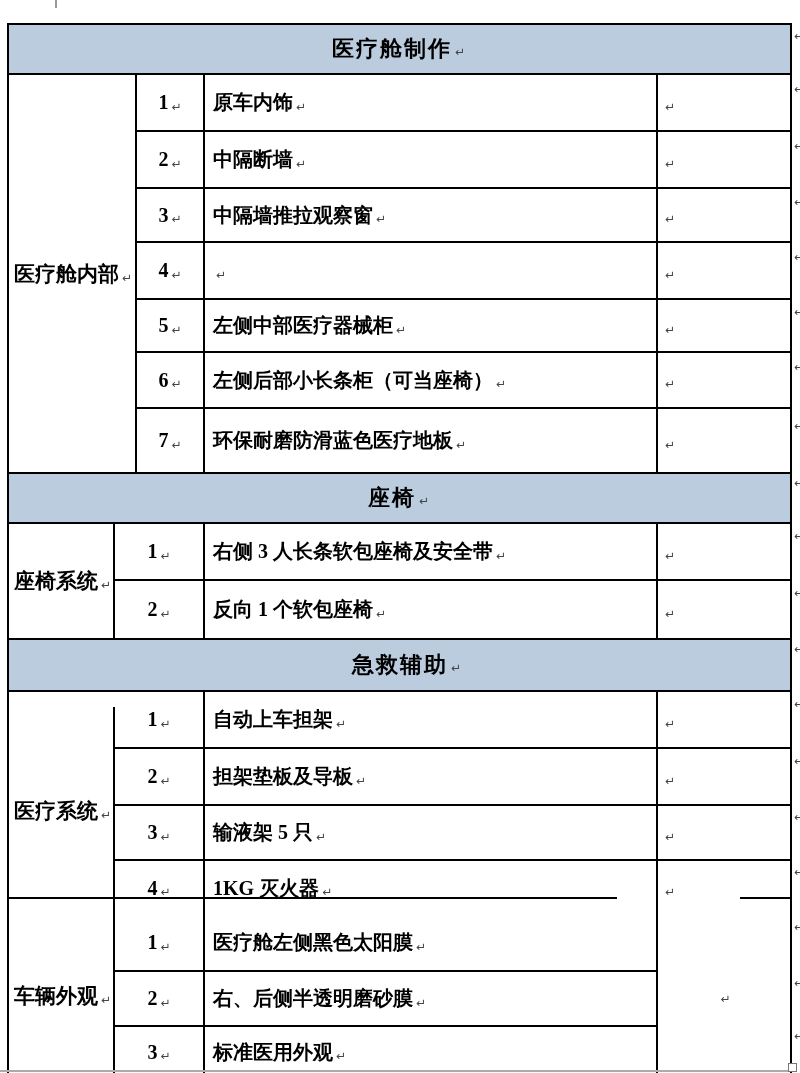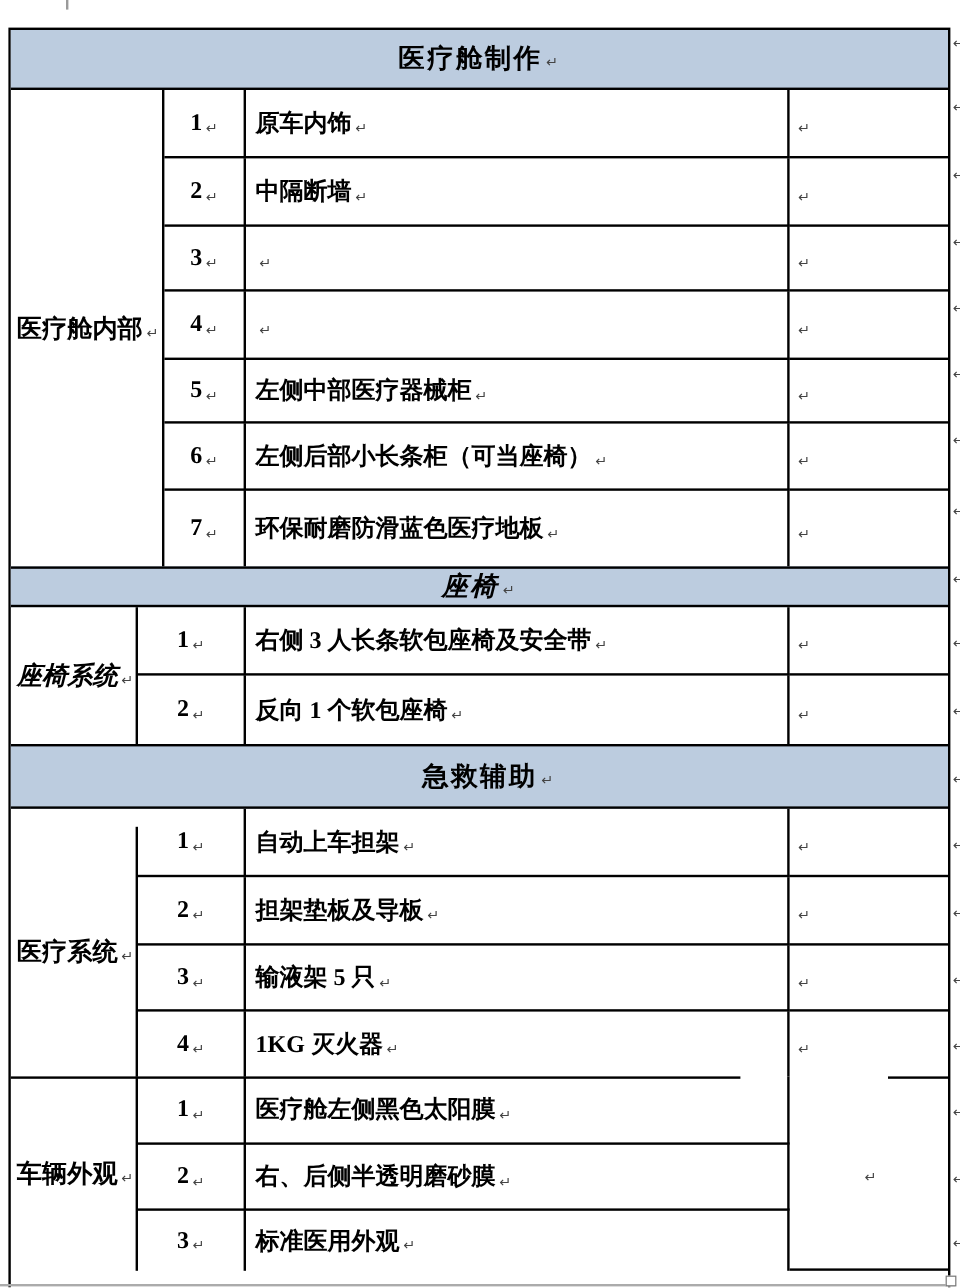--- a/index.html
+++ b/index.html
@@ -3,29 +3,29 @@
 <meta charset="utf-8">
 <style>
   html,body { margin:0; padding:0; background:#fff; }
   #screen { position:relative; width:800px; height:1073px; background:#ffffff; overflow:hidden;
             font-family:"Liberation Serif","DejaVu Serif",serif; font-weight:700; color:#000; }
   #tbl { position:absolute; left:7px; top:23px; width:785px; height:1054px;
          border:2px solid #000; box-sizing:border-box; background:#fff; }
   .band { background:#BCCCDF; display:flex; align-items:center; justify-content:center;
           font-size:22px; box-sizing:border-box; border-bottom:2px solid #000; letter-spacing:2px; }
   .band.bt { border-top:2px solid #000; }
-  .b1 { height:50px; } .b2 { height:34px;font-style:italic; } .b3 { height:54px;padding-left:16px; }
+  .b1 { height:50px; } .b2 { height:52px; } .b3 { height:54px;padding-left:16px; }
   .body { display:grid; box-sizing:border-box; }
   .s1 { grid-template-columns:128px 68px 453px 1fr; grid-template-rows:57px 57px 54px 57px 53px 56px 63px; }
   .s2 { grid-template-columns:106px 90px 453px 1fr; grid-template-rows:57px 57px; }
   .s3 { grid-template-columns:106px 90px 453px 1fr; grid-template-rows:57px 57px 55px 54px; }
   .s4 { grid-template-columns:106px 90px 453px 1fr; grid-template-rows:57px 55px 50px; }
   .cell { box-sizing:border-box; display:flex; align-items:center; font-size:20px; overflow:hidden; }
   .group { grid-column:1; border-right:2px solid #000; padding-left:5px; font-size:21px; }
-  .s1 .group { grid-row:1/8; } .s2 .group { grid-row:1/3;font-style:italic; }
+  .s1 .group { grid-row:1/8; } .s2 .group { grid-row:1/3; }
   .s3 .group { grid-row:1/5;margin-top:15px; } .s4 .group { grid-row:1/4; }
   .num  { justify-content:center; border-right:2px solid #000; border-bottom:2px solid #000; }
   .desc { border-right:2px solid #000; border-bottom:2px solid #000; padding-left:8px; }
   .empty{ border-bottom:2px solid #000; padding-left:4px; }
   .nb   { border-bottom:none; }
   .merged { grid-column:4; grid-row:1/4; justify-content:center; padding-left:0; }
   .pm { font-family:"DejaVu Sans",sans-serif; font-weight:400; font-size:12px; color:#444;
         margin-left:3px; line-height:1; transform:translateY(4px); }
   .band .pm { transform:translateY(3px); }
   .mark-right { position:absolute; left:794px; transform:translateY(-50%);
@@ -76,20 +76,21 @@
         </div>
       <div class="cell empty">
           <span class="pm">↵</span>
         </div>
 
       <div class="cell num">
           <span>3</span>
           <span class="pm">↵</span>
         </div>
       <div class="cell desc">
+          <span>中隔墙推拉观察窗</span>
           <span class="pm">↵</span>
         </div>
       <div class="cell empty">
           <span class="pm">↵</span>
         </div>
 
       <div class="cell num">
           <span>4</span>
           <span class="pm">↵</span>
         </div>

